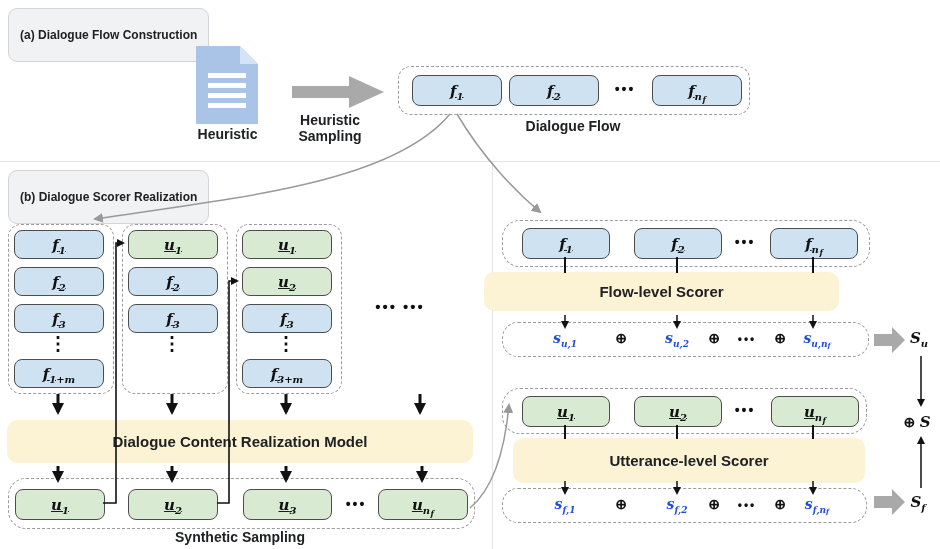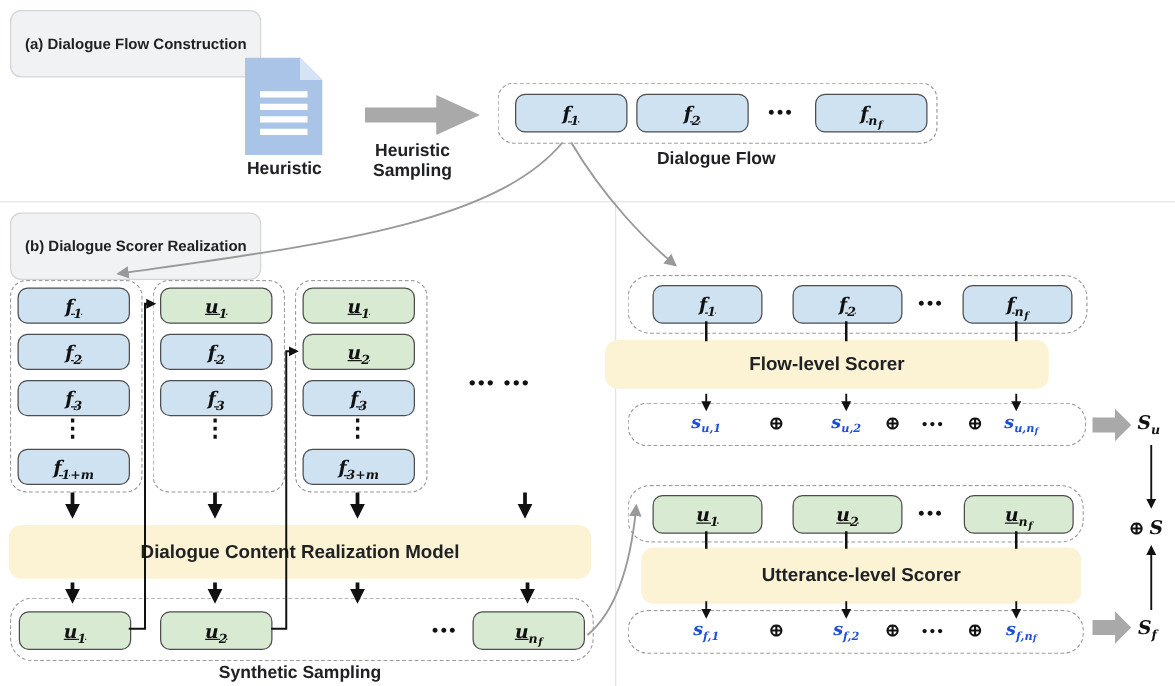--- a/index.html
+++ b/index.html
@@ -115,20 +115,23 @@
 
   <div class="ybox" style="left:7px;top:420px;width:466px;height:43px;">Dialogue Content Realization Model</div>
 
   <div class="dashc" style="left:8px;top:478px;width:465px;height:49px;border-radius:18px;"></div>
   <div class="box green" style="left:15px;top:489px;width:88px;height:29px;">
       <span class="m"><span>u</span><sub>1</sub></span>
     </div>
   <div class="box green" style="left:128px;top:489px;width:88px;height:29px;">
       <span class="m"><span>u</span><sub>2</sub></span>
     </div>
+  <div class="box green" style="left:243px;top:489px;width:87px;height:29px;">
+      <span class="m"><span>u</span><sub>3</sub></span>
+    </div>
   <div class="dots" style="left:337px;top:496px;width:38px;">•••</div>
   <div class="box green" style="left:378px;top:489px;width:88px;height:29px;">
       <span class="m"><span>u</span><sub>n</sub><sub class="ss">f</sub></span>
     </div>
   <div class="caption" style="left:140px;top:529px;width:200px;">Synthetic Sampling</div>
 
   <div class="dashc" style="left:502px;top:220px;width:366px;height:45px;border-radius:18px;"></div>
   <div class="box blue" style="left:522px;top:228px;width:86px;height:29px;">
       <span class="m"><span>f</span><sub>1</sub></span>
     </div>

